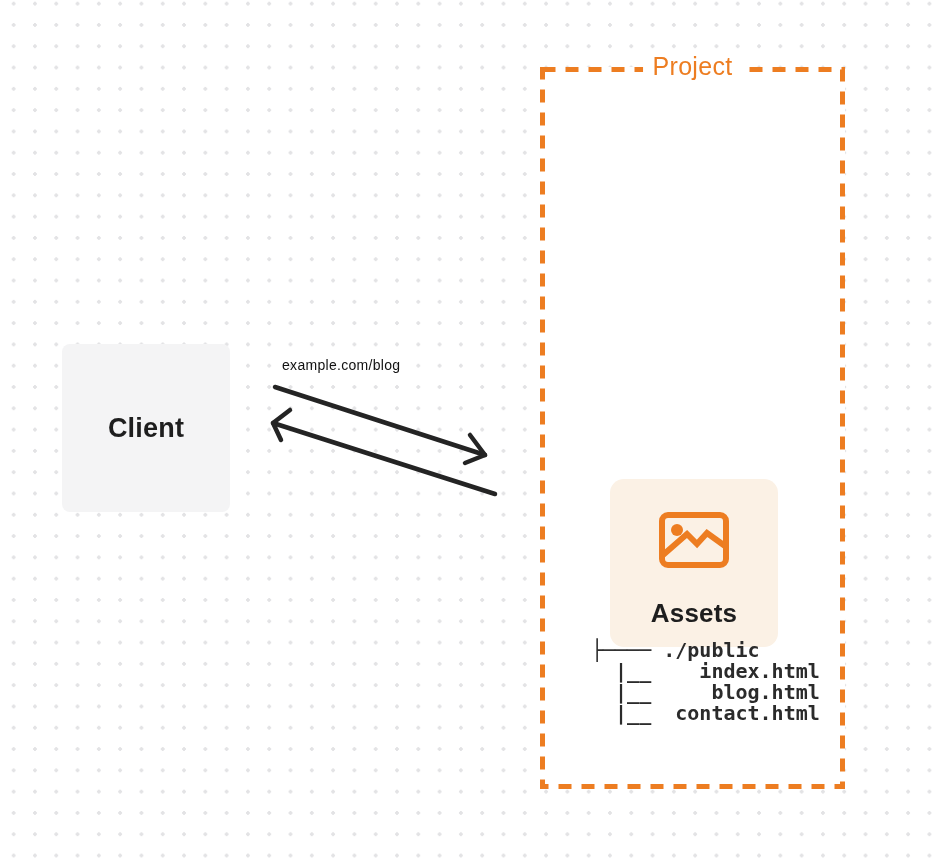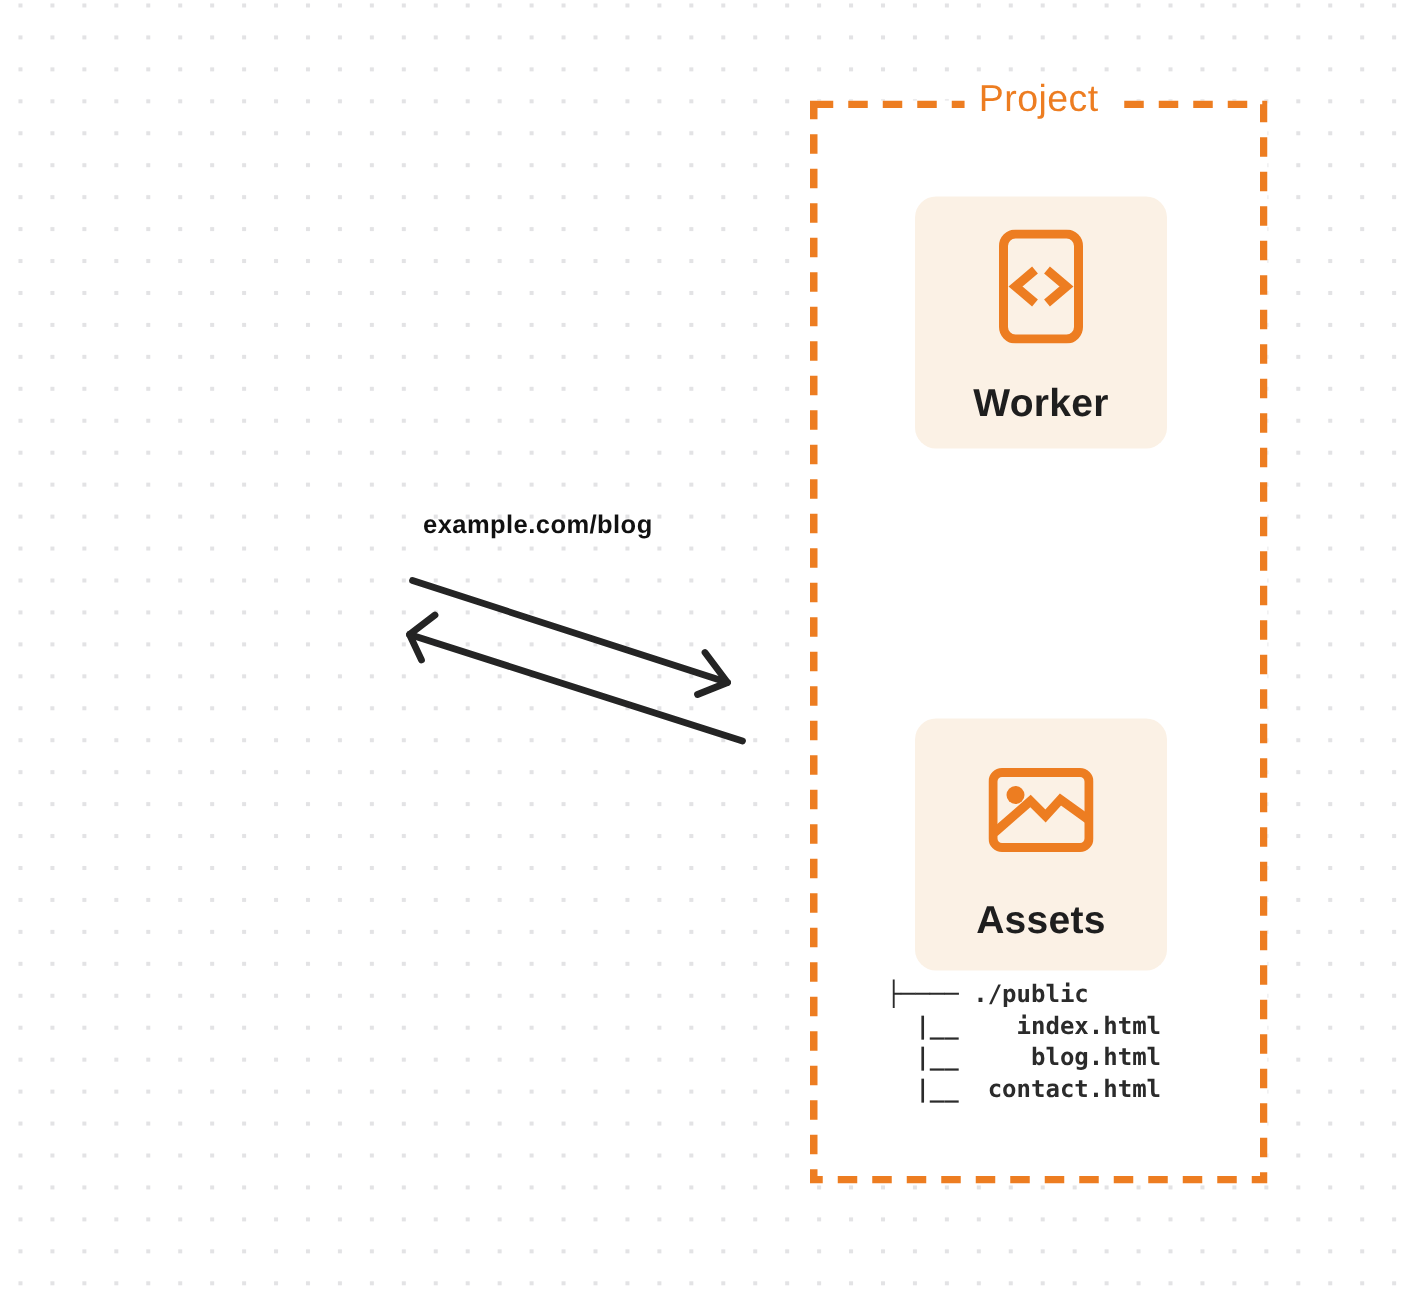--- a/index.html
+++ b/index.html
@@ -31,22 +31,22 @@
     width:168px;height:168px;
     background:var(--client-bg);
     border-radius:8px;
     display:flex;align-items:center;justify-content:center;
   }
   .client-box span{
     font-size:27px;font-weight:bold;color:var(--ink);letter-spacing:.2px;
   }
   
   .request-label{
-    position:absolute;left:282px;top:340px;
-    font-size:17px;font-weight:bold;color:#111;
+    position:absolute;left:282px;top:357px;
+    font-size:14px;font-weight:normal;color:#111;
     letter-spacing:.3px;
   }
   
   .arrows{
     position:absolute;left:258px;top:375px;width:250px;height:130px;
   }
   .arrows path{
     stroke:var(--arrow);stroke-width:4.5;fill:none;
     stroke-linecap:round;stroke-linejoin:round;
   }
@@ -78,56 +78,51 @@
     font-size:26px;font-weight:bold;color:var(--ink);letter-spacing:.2px;
   }
   .card.worker .icon{margin-top:6px;margin-bottom:24px;}
   .card.assets .icon{margin-top:14px;margin-bottom:30px;}
   .icon path,.icon rect,.icon polyline{
     stroke:var(--orange);fill:none;stroke-width:6;
   }
   .icon .fill{fill:var(--orange);stroke:none;}
   
   .file-tree{
-    position:absolute;left:51px;top:585px;
+    position:absolute;left:51px;top:573px;
     font-family:"DejaVu Sans Mono", monospace;
-    font-size:16px;line-height:21px;font-weight:600;
+    font-size:20px;line-height:21px;font-weight:600;
     color:var(--tree-ink);
     white-space:pre;
   }
 </style>
 </head>
 <body>
 
 <div class="canvas">
 
+  <div class="client-box">
+    <span>Client</span>
+  </div>
 
   <div class="request-label">example.com/blog</div>
 
   <svg class="arrows" viewBox="0 0 250 130">
     <path d="M17 12 L227 80"></path>
     <path d="M212 60 L227 80 L207 88"></path>
     <path d="M15 48 L237 119"></path>
     <path d="M32 35 L15 48 L23 65"></path>
   </svg>
 
   <div class="project">
     <svg class="project-border" viewBox="0 0 305 722" preserveAspectRatio="none">
       <rect x="2.5" y="2.5" width="300" height="717"></rect>
     </svg>
     <div class="project-label">Project</div>
 
-    <div class="card worker">
-      <svg class="icon" width="56" height="76" viewBox="0 0 56 76">
-        <rect x="3" y="3" width="50" height="70" rx="8"></rect>
-        <polyline points="24,27 11,38 24,49"></polyline>
-        <polyline points="32,27 45,38 32,49"></polyline>
-      </svg>
-      <div class="label">Worker</div>
-    </div>
 
     <div class="card assets">
       <svg class="icon" width="70" height="56" viewBox="0 0 70 56">
         <rect x="3" y="3" width="64" height="50" rx="6"></rect>
         <circle class="fill" cx="18" cy="18" r="6"></circle>
         <polyline points="4,43 28,22 38,32 48,21 66,34"></polyline>
       </svg>
       <div class="label">Assets</div>
     </div>
 

